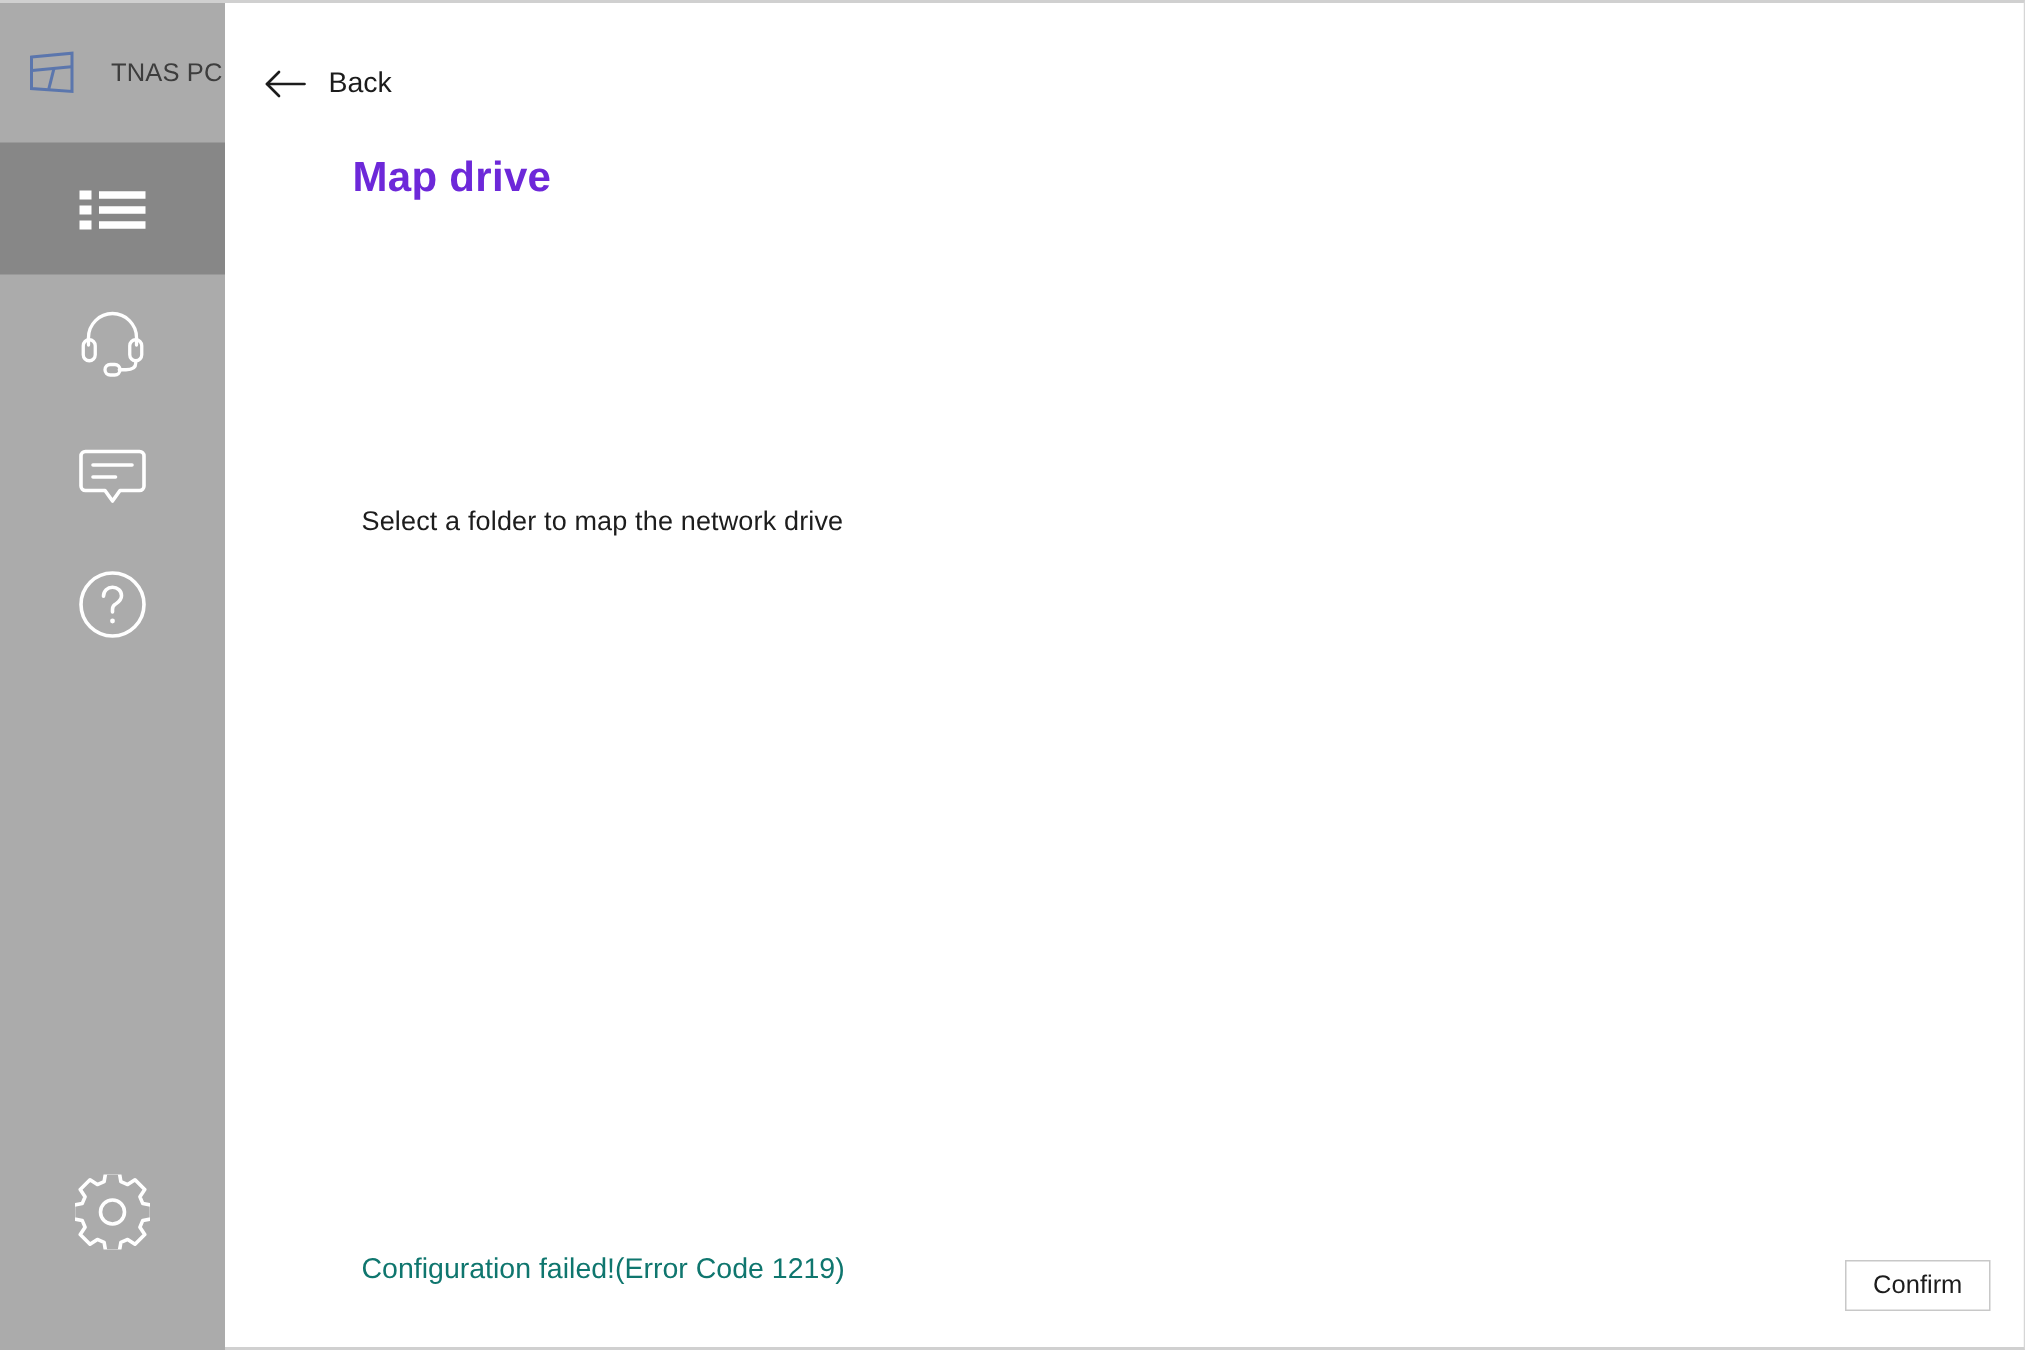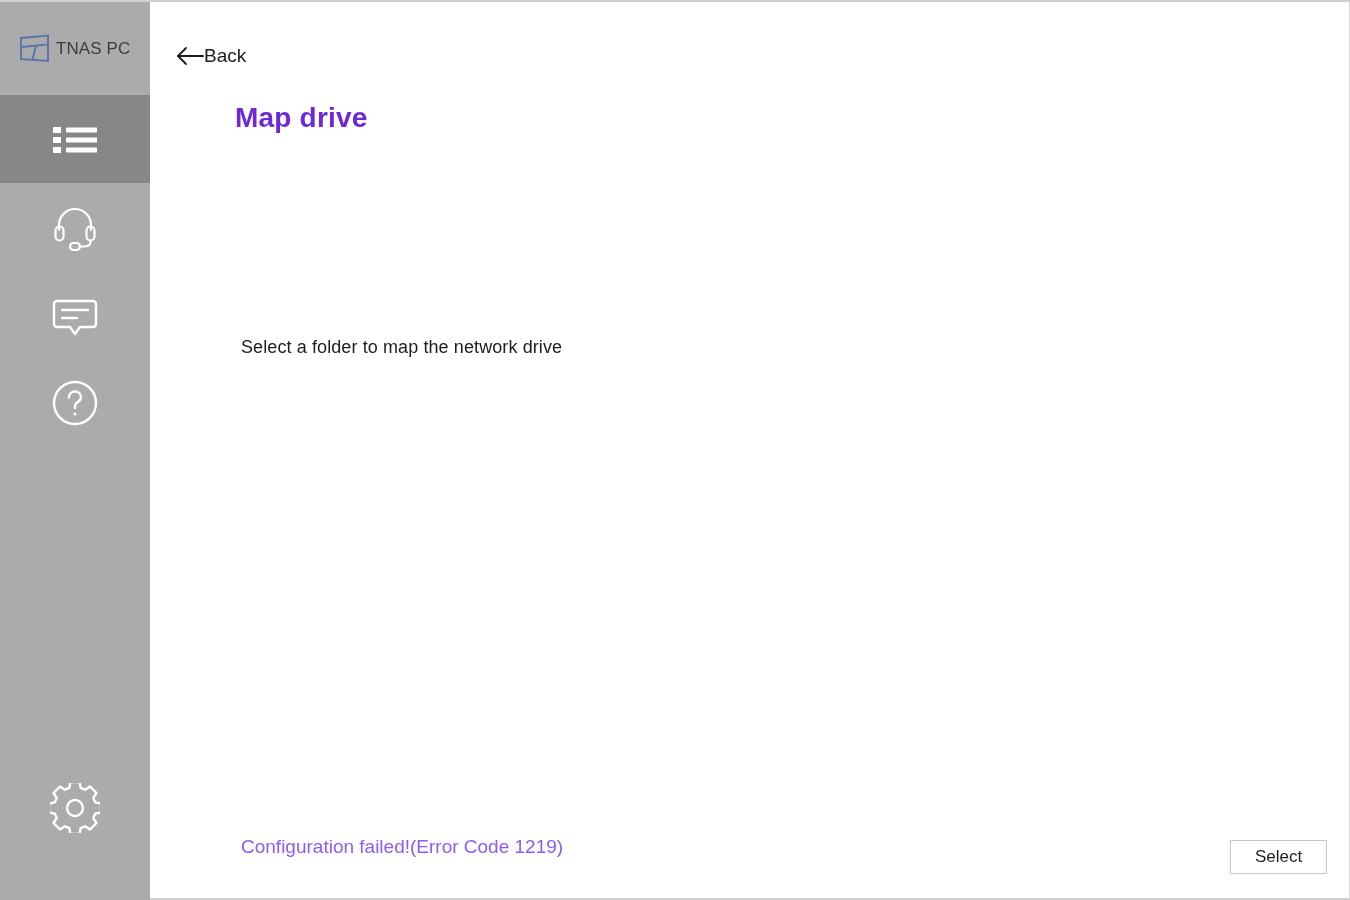--- a/index.html
+++ b/index.html
@@ -34,21 +34,21 @@
     flex-direction: column;
     align-items: center;
   }
 
   .brand {
     width: 150px;
     height: 93px;
     display: flex;
     align-items: center;
     padding-left: 18px;
-    gap: 4px;
+    gap: 22px;
   }
   .brand-logo { width: 34px; height: 30px; flex: none; }
   .brand-text {
     font-size: 17px;
     color: #3d3d3d;
     letter-spacing: .1px;
     white-space: nowrap;
   }
 
   .nav-item {
@@ -95,20 +95,21 @@
     bottom: 0;
     background: #ffffff;
   }
 
   .backbar {
     position: absolute;
     left: 26px;
     top: 43px;
     display: flex;
     align-items: flex-start;
+    gap: 15px;
     cursor: pointer;
   }
   .back-arrow { width: 28px; height: 22px; display: block; }
   .back-label { font-size: 19px; color: #1c1c1c; }
 
   .page-title {
     position: absolute;
     left: 85px;
     top: 100px;
     font-size: 28px;
@@ -149,21 +150,21 @@
     transform: translateY(-50%);
     width: 20px;
     height: 12px;
   }
 
   .status-message {
     position: absolute;
     left: 91px;
     bottom: 40px;
     font-size: 19px;
-    color: #8b5cf6;
+    color: #0f766e;
   }
 
   .confirm-button {
     position: absolute;
     right: 22px;
     bottom: 24px;
     width: 97px;
     height: 34px;
     background: #ffffff;
     border: 1px solid #c8c8c8;
@@ -283,16 +284,16 @@
 
     <div class="page-title">Map drive</div>
 
 
     <div class="field-group-2">
       <div class="field-label">Select a folder to map the network drive</div>
     </div>
 
     <div class="status-message">Configuration failed!(Error Code 1219)</div>
 
-    <button class="confirm-button">Select</button>
+    <button class="confirm-button">Confirm</button>
 
   </div>
 </div>
 
 </body></html>

